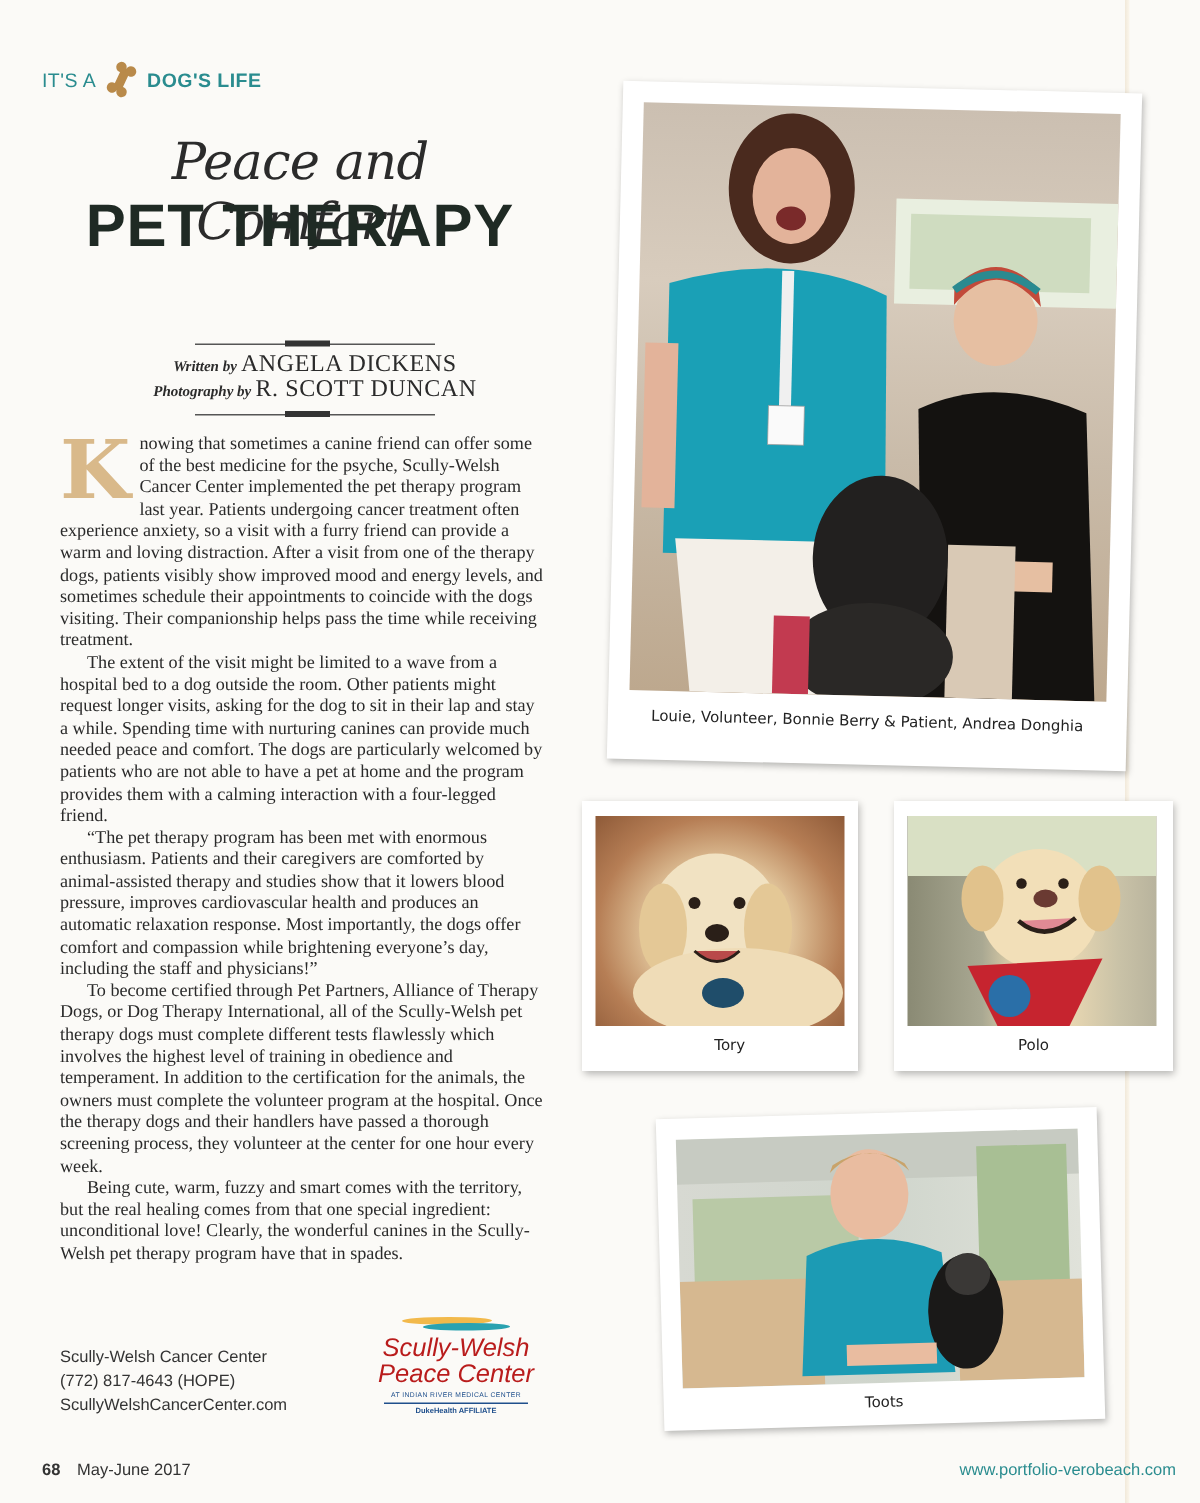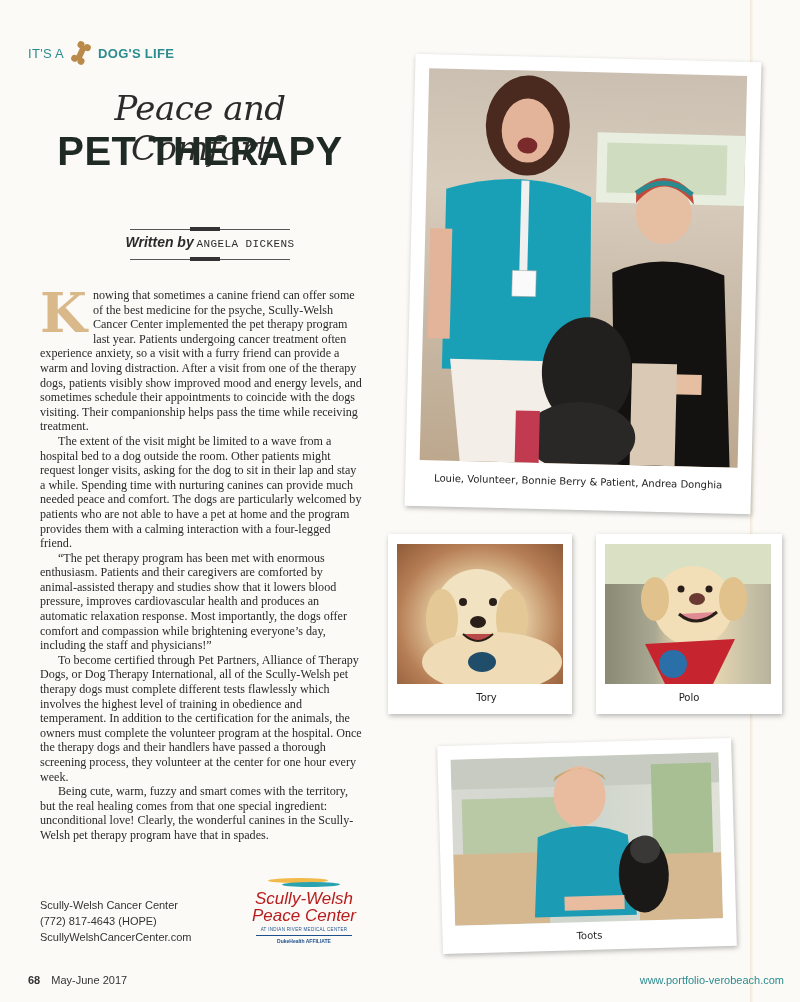--- a/index.html
+++ b/index.html
@@ -12,22 +12,22 @@
   .bone .shaft { position: absolute; left: 4px; top: 3px; width: 6px; height: 16px; background: #b98a4a; border-radius: 2px; }
   .bone .k { position: absolute; width: 7px; height: 7px; background: #b98a4a; border-radius: 50%; }
 
   .title-script { position: absolute; left: 50px; top: 88px; width: 300px; text-align: center; font-family: "DejaVu Serif", serif; font-style: italic; font-size: 34px; color: #2b2b2b; letter-spacing: -0.5px; }
   .title-main { position: absolute; left: 50px; top: 130px; width: 300px; text-align: center; font-family: "Liberation Sans", sans-serif; font-weight: bold; font-size: 40px; line-height: 42px; color: #1f2a24; letter-spacing: 0.5px; }
 
   .byline { position: absolute; left: 90px; top: 226px; width: 240px; text-align: center; font-size: 11px; line-height: 15px; }
   .rule { position: relative; height: 6px; margin: 0 auto; width: 160px; }
   .rule::before { content: ""; position: absolute; left: 0; right: 0; top: 3px; border-top: 1px solid #555; }
   .rule::after { content: ""; position: absolute; left: 60px; width: 30px; top: 1px; height: 4px; background: #333; }
-  .byline .role { font-family: Liberation Sans, sans-serif; font-weight: bold; font-style: italic; font-size: 14px; }
-  .byline .name { font-family: Liberation Mono, monospace; font-size: 11px; letter-spacing: 0.4px; }
+  .byline .role { font-family: Liberation Serif, serif; font-weight: bold; font-style: italic; font-size: 10px; }
+  .byline .name { font-family: Liberation Serif, serif; font-size: 16px; letter-spacing: 0.4px; }
 
   .body-text { position: absolute; left: 40px; top: 288px; width: 322px; font-size: 12.1px; line-height: 14.6px; color: #2a2a2a; text-align: left; }
   .body-text p { text-indent: 18px; }
   .body-text p.first { text-indent: 0; }
   .dropcap { float: left; font-family: "DejaVu Serif", serif; font-weight: bold; font-size: 54px; line-height: 46px; color: #d9b98a; margin: 2px 6px 0 0; }
 
   .contact { position: absolute; left: 40px; top: 897px; font-family: "Liberation Sans", sans-serif; font-size: 11px; line-height: 16px; color: #333; }
 
   .logo { position: absolute; left: 246px; top: 876px; width: 116px; text-align: center; }
   .logo .waves { height: 14px; position: relative; }
@@ -84,20 +84,24 @@
 <div class="title-script">Peace and Comfort</div>
 <div class="title-main">
   <div>PET THERAPY</div>
 </div>
 
 <div class="byline">
   <div class="rule"></div>
   <div style="margin-top:3px">
     <span class="role">Written by</span>
     <span class="name">ANGELA DICKENS</span>
+  </div>
+  <div>
+    <span class="role">Photography by</span>
+    <span class="name">R. SCOTT DUNCAN</span>
   </div>
   <div class="rule" style="margin-top:4px"></div>
 </div>
 
 <div class="body-text">
   <p class="first"><span class="dropcap">K</span><span>nowing that sometimes a canine friend can offer some of the best medicine for the psyche, Scully-Welsh Cancer Center implemented the pet therapy program last year. Patients undergoing cancer treatment often experience anxiety, so a visit with a furry friend can provide a warm and loving distraction. After a visit from one of the therapy dogs, patients visibly show improved mood and energy levels, and sometimes schedule their appointments to coincide with the dogs visiting. Their companionship helps pass the time while receiving treatment.</span></p>
   <p>The extent of the visit might be limited to a wave from a hospital bed to a dog outside the room. Other patients might request longer visits, asking for the dog to sit in their lap and stay a while. Spending time with nurturing canines can provide much needed peace and comfort. The dogs are particularly welcomed by patients who are not able to have a pet at home and the program provides them with a calming interaction with a four-legged friend.</p>
   <p>“The pet therapy program has been met with enormous enthusiasm. Patients and their caregivers are comforted by animal-assisted therapy and studies show that it lowers blood pressure, improves cardiovascular health and produces an automatic relaxation response. Most importantly, the dogs offer comfort and compassion while brightening everyone’s day, including the staff and physicians!”</p>
   <p>To become certified through Pet Partners, Alliance of Therapy Dogs, or Dog Therapy International, all of the Scully-Welsh pet therapy dogs must complete different tests flawlessly which involves the highest level of training in obedience and temperament. In addition to the certification for the animals, the owners must complete the volunteer program at the hospital. Once the therapy dogs and their handlers have passed a thorough screening process, they volunteer at the center for one hour every week.</p>
   <p>Being cute, warm, fuzzy and smart comes with the territory, but the real healing comes from that one special ingredient: unconditional love! Clearly, the wonderful canines in the Scully-Welsh pet therapy program have that in spades.</p>

